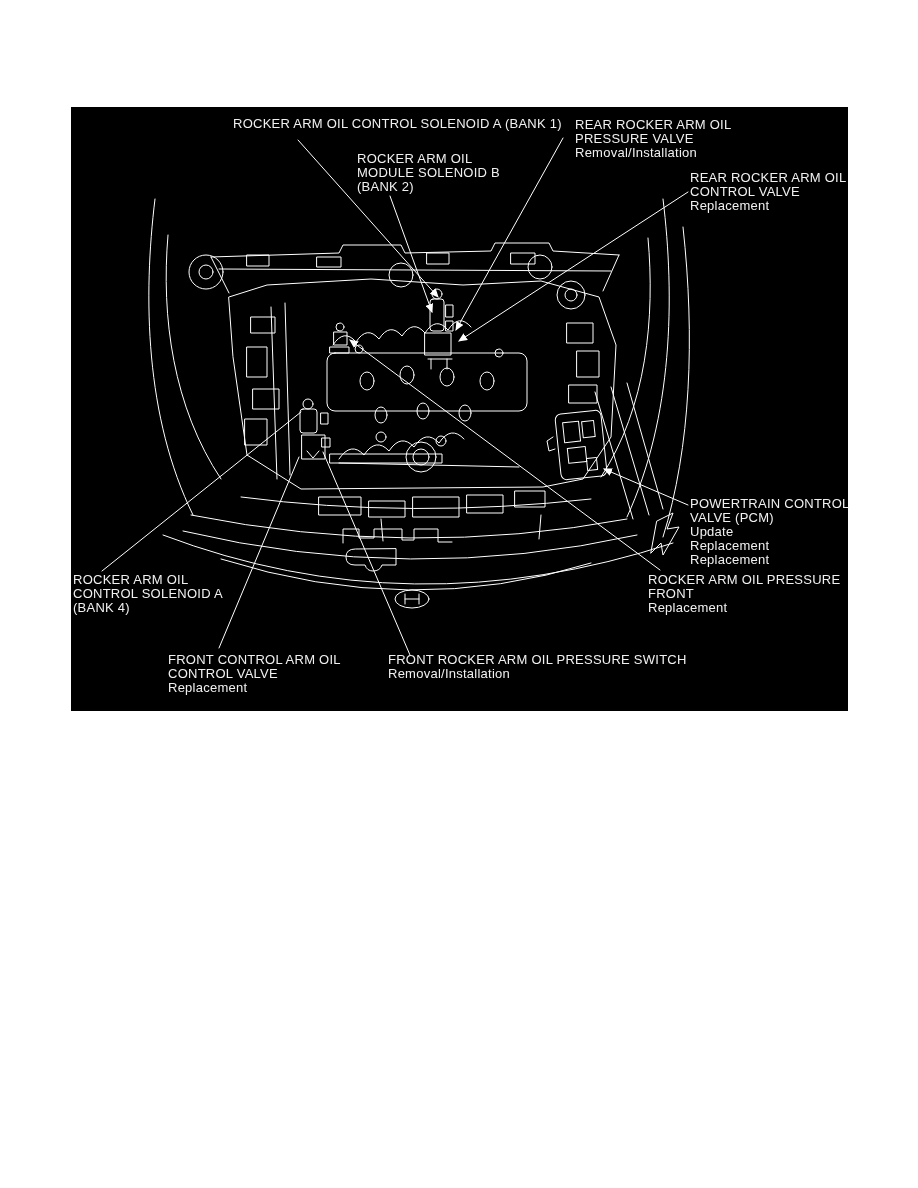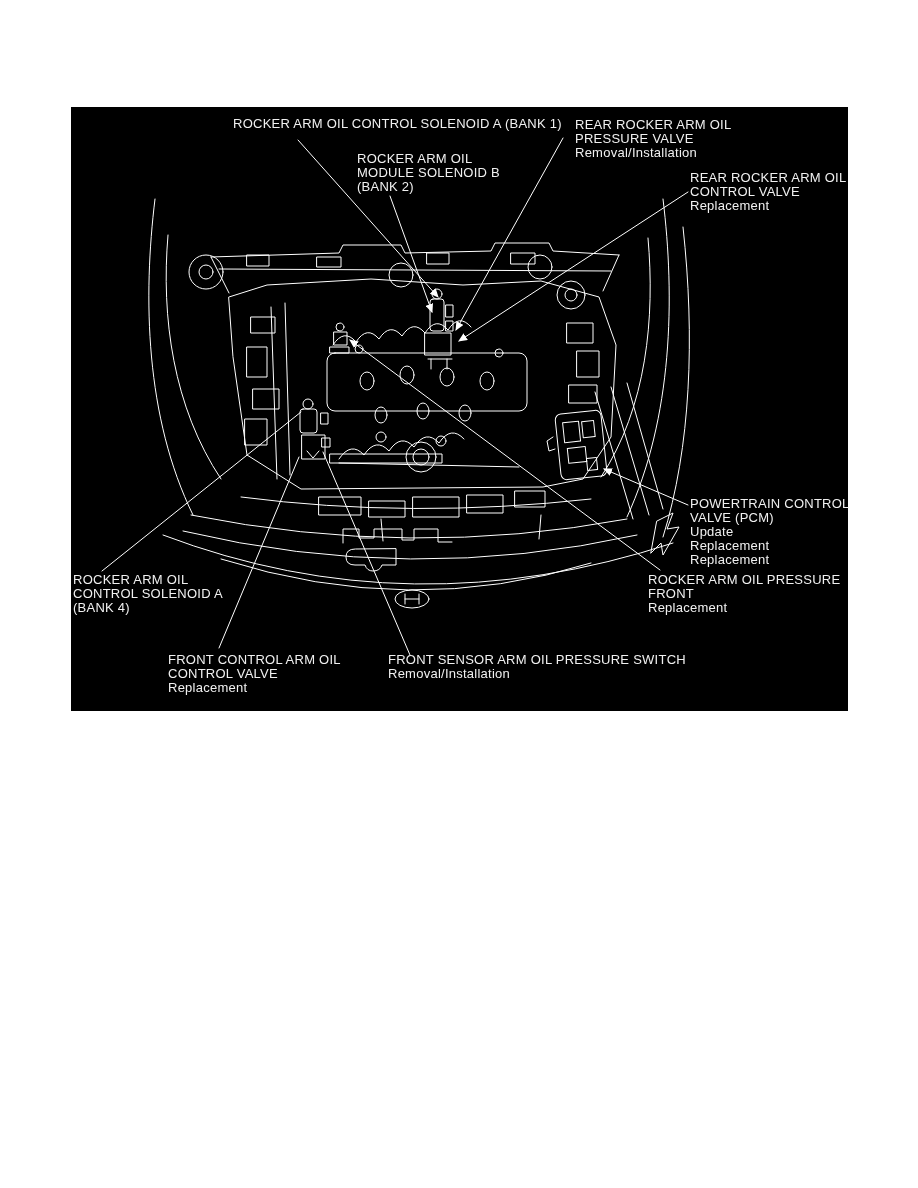--- a/index.html
+++ b/index.html
@@ -214,18 +214,18 @@
       <div>(BANK 4)</div>
     </div>
 
     <div class="lbl lbl-8">
       <div>FRONT CONTROL ARM OIL</div>
       <div>CONTROL VALVE</div>
       <div>Replacement</div>
     </div>
 
     <div class="lbl lbl-9">
-      <div>FRONT SENSOR ARM OIL PRESSURE SWITCH</div>
+      <div>FRONT ROCKER ARM OIL PRESSURE SWITCH</div>
       <div>Removal/Installation</div>
     </div>
 
   </div>
 </div>
 
 </body></html>

